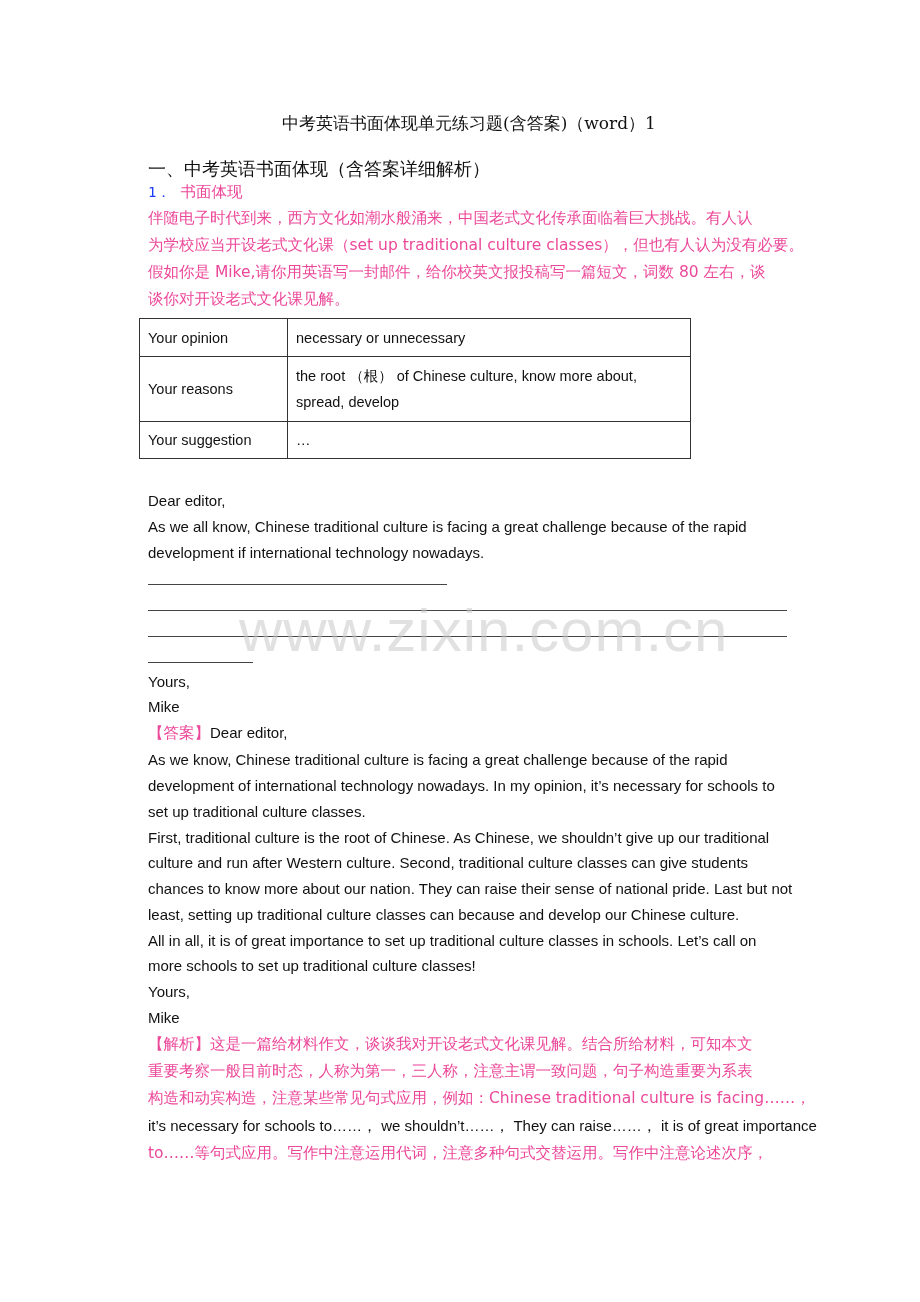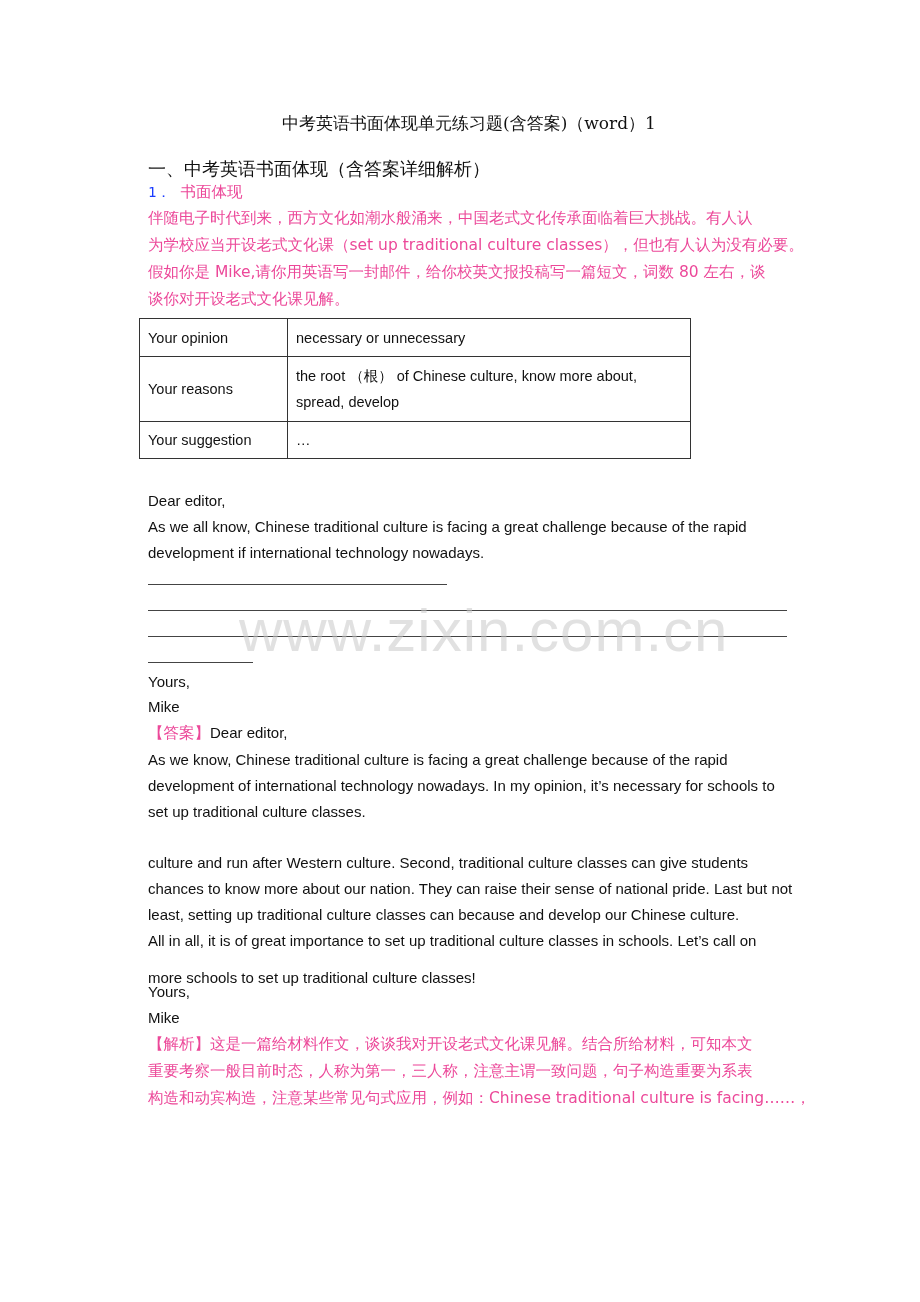--- a/index.html
+++ b/index.html
@@ -144,28 +144,31 @@
 
   <div class="abs line" style="top:672px;">Yours,</div>
   <div class="abs line" style="top:697px;">Mike</div>
 
   <div class="abs line" style="top:723px;">
     <span class="cn">【答案】</span><span>Dear editor,</span>
   </div>
   <div class="abs line" style="top:750px;">As we know, Chinese traditional culture is facing a great challenge because of the rapid</div>
   <div class="abs line" style="top:776px;">development of international technology nowadays. In my opinion, it’s necessary for schools to</div>
   <div class="abs line" style="top:802px;">set up traditional culture classes.</div>
+  <div class="abs line" style="top:828px;">First, traditional culture is the root of Chinese. As Chinese, we shouldn’t give up our traditional</div>
   <div class="abs line" style="top:853px;">culture and run after Western culture. Second, traditional culture classes can give students</div>
   <div class="abs line" style="top:879px;text-align:right;">chances to know more about our nation. They can raise their sense of national pride. Last but not</div>
   <div class="abs line" style="top:905px;">least, setting up traditional culture classes can because and develop our Chinese culture.</div>
   <div class="abs line" style="top:931px;">All in all, it is of great importance to set up traditional culture classes in schools. Let’s call on</div>
-  <div class="abs line" style="top:956px;margin-top:12px;">more schools to set up traditional culture classes!</div>
+  <div class="abs line" style="top:956px;">more schools to set up traditional culture classes!</div>
   <div class="abs line" style="top:982px;">Yours,</div>
   <div class="abs line" style="top:1008px;">Mike</div>
 
   <div class="abs line cn" style="top:1034px;">
     <span>【解析】</span><span>这是一篇给材料作文，谈谈我对开设老式文化课见解。结合所给材料，可知本文</span>
   </div>
   <div class="abs line cn" style="top:1061px;">重要考察一般目前时态，人称为第一，三人称，注意主谓一致问题，句子构造重要为系表</div>
   <div class="abs line cn" style="top:1088px;">构造和动宾构造，注意某些常见句式应用，例如：Chinese traditional culture is facing……，</div>
+  <div class="abs line" style="top:1116px;">it’s necessary for schools to……，  we shouldn’t……，  They can raise……，  it is of great importance</div>
+  <div class="abs line cn" style="top:1143px;">to……等句式应用。写作中注意运用代词，注意多种句式交替运用。写作中注意论述次序，</div>
 
   <div class="watermark">www.zixin.com.cn</div>
 </div>
 
 </body></html>

